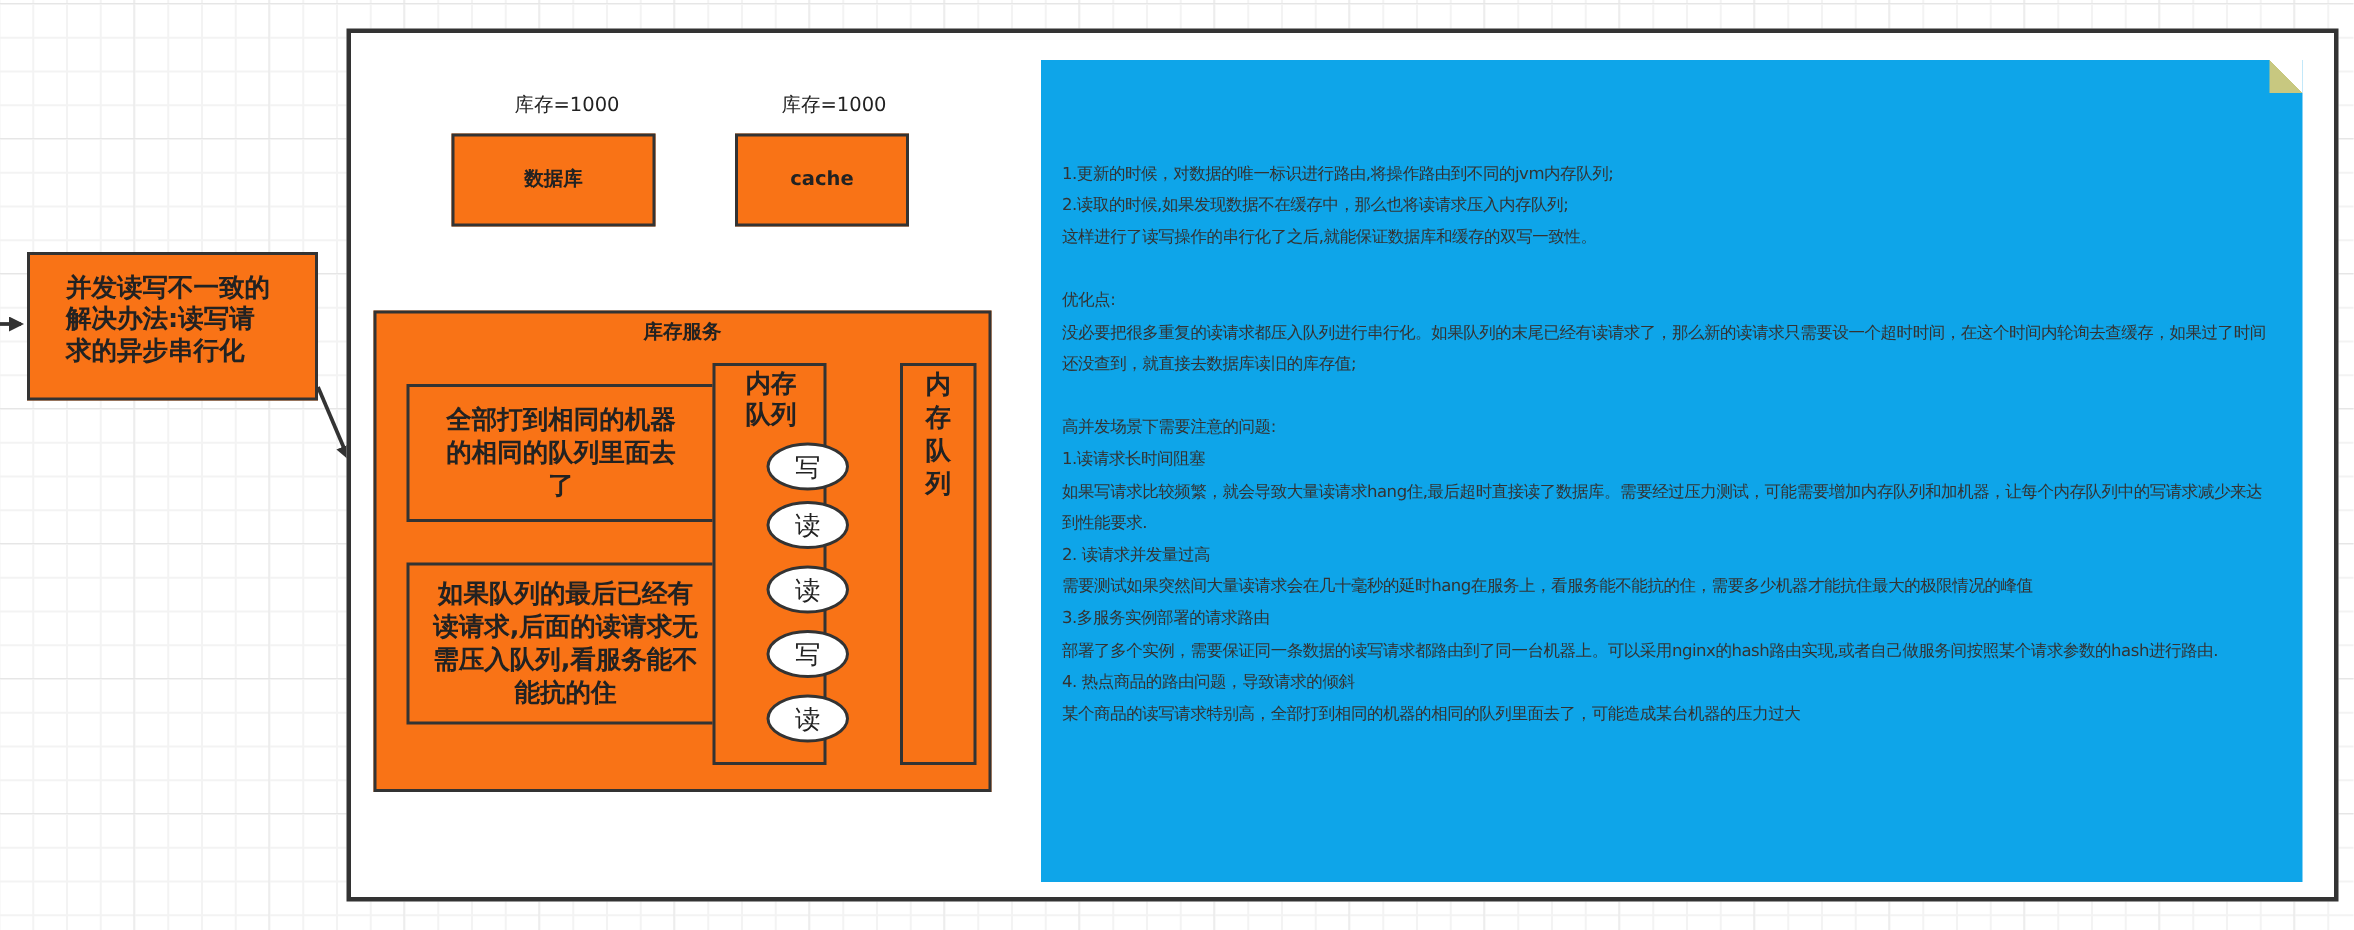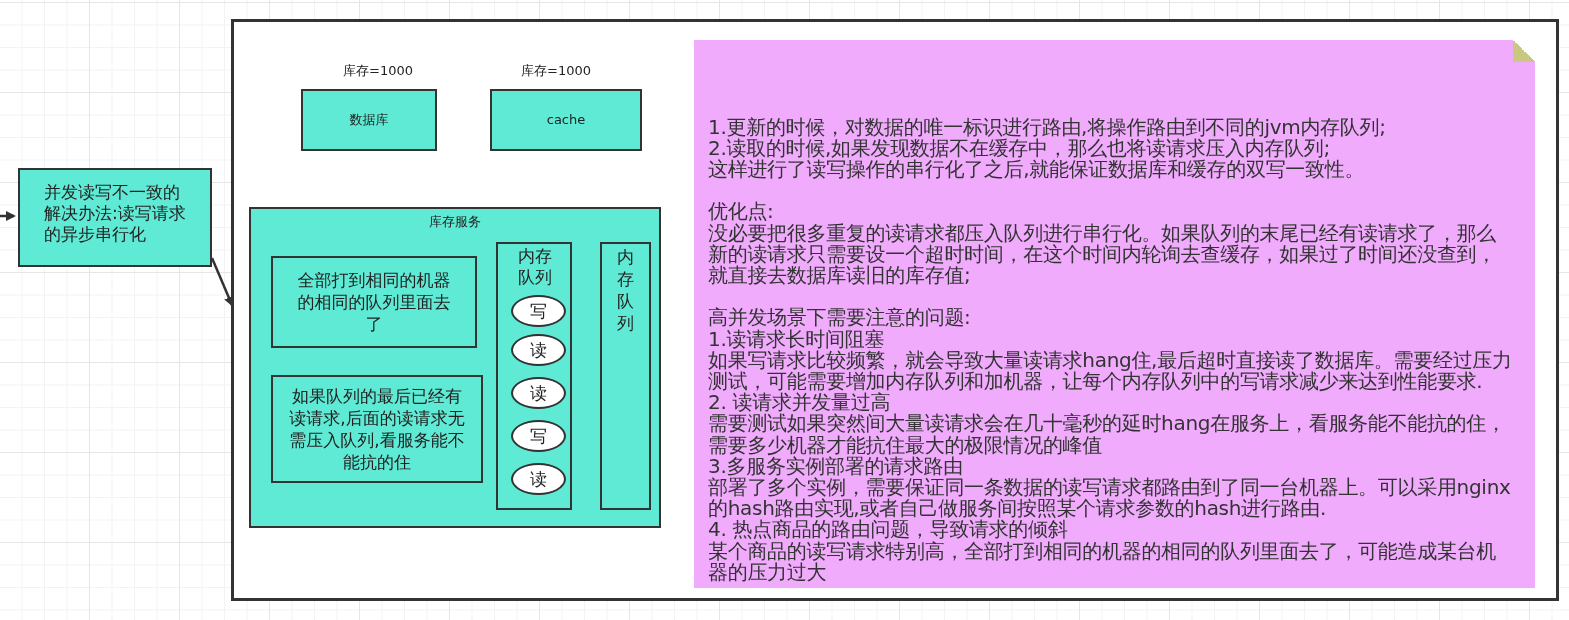--- a/index.html
+++ b/index.html
@@ -10,26 +10,26 @@
       linear-gradient(to right, #e6e6e6 1px, transparent 1px),
       linear-gradient(to bottom, #e6e6e6 1px, transparent 1px),
       linear-gradient(to right, #f3f3f3 1px, transparent 1px),
       linear-gradient(to bottom, #f3f3f3 1px, transparent 1px);
     background-size: 90px 90px, 90px 90px, 22.5px 22.5px, 22.5px 22.5px;
     background-position: -1px 2px, -1px 2px, -1px 2px, -1px 2px;
     font-family: "DejaVu Sans", "Liberation Sans", sans-serif;
     color:#222;
   }
   .abs { position:absolute; box-sizing:border-box; }
-  .box { border:2px solid #333; background:#5eead4; }
+  .box { border:2px solid #333; background:#f97316;font-weight:bold; }
   .center-text { display:flex; align-items:center; justify-content:center; text-align:center; }
   .t16 { font-size:13px; line-height:22px; }
   .note {
-    background:#f0abfc; font-size:20px; line-height:21.2px; color:#333;
-    padding:13px 14px 0 14px; white-space:pre-wrap; letter-spacing:-0.3px;
+    background:#0ea5e9; font-size:11px; line-height:21.2px; color:#333;
+    padding:1px 14px 0 14px; white-space:pre-wrap; letter-spacing:-0.3px;
   }
   .fold { position:absolute; right:0; top:0; width:22px; height:22px;
     background: linear-gradient(225deg, #ffffff 50%, #c8c880 50%); }
   .ellipse { border:2px solid #333; border-radius:50%; background:#fff; font-size:17px; }
   svg { position:absolute; left:0; top:0; overflow:visible; }
 </style>
 </head>
 <body>
 
 <svg width="1569" height="620">
@@ -50,37 +50,37 @@
 
 <div class="abs" style="left:231px;top:19px;width:1328px;height:582px;border:3px solid #333;background:#fff;"></div>
 
 <div class="abs t16 center-text" style="left:300px;top:60px;width:156px;height:22px;">库存=1000</div>
 <div class="abs t16 center-text" style="left:478px;top:60px;width:156px;height:22px;">库存=1000</div>
 
 <div class="abs box t16 center-text" style="left:301px;top:89px;width:136px;height:62px;">
   <span>数据库</span>
 </div>
 
-<div class="abs box t16 center-text" style="left:490px;top:89px;width:152px;height:62px;">
+<div class="abs box t16 center-text" style="left:490px;top:89px;width:116px;height:62px;">
   <span>cache</span>
 </div>
 
 <div class="abs box" style="left:249px;top:207px;width:412px;height:321px;">
   <div class="t16 center-text" style="position:absolute;left:0;right:0;top:2px;height:22px;">库存服务</div>
 </div>
 
 <div class="abs box t16 center-text" style="left:271px;top:256px;width:206px;height:92px;padding:4px 18px;font-size:17px;line-height:22px;">
   <span>全部打到相同的机器的相同的队列里面去了</span>
 </div>
 
 <div class="abs box t16 center-text" style="left:271px;top:375px;width:212px;height:108px;padding:2px 14px;font-size:17px;line-height:22px;">
   <span>如果队列的最后已经有读请求,后面的读请求无需压入队列,看服务能不能抗的住</span>
 </div>
 
-<div class="abs box" style="left:496px;top:242px;width:76px;height:268px;">
+<div class="abs box" style="left:475px;top:242px;width:76px;height:268px;">
   <div class="t16" style="position:absolute;left:12px;top:2px;width:50px;text-align:center;line-height:21px;font-size:17px;">内存队列</div>
 </div>
 <div class="abs ellipse center-text" style="left:511px;top:295px;width:55px;height:32px;">
   <span>写</span>
   </div>
 <div class="abs ellipse center-text" style="left:511px;top:334px;width:55px;height:32px;">
   <span>读</span>
   </div>
 <div class="abs ellipse center-text" style="left:511px;top:377px;width:55px;height:32px;">
   <span>读</span>

